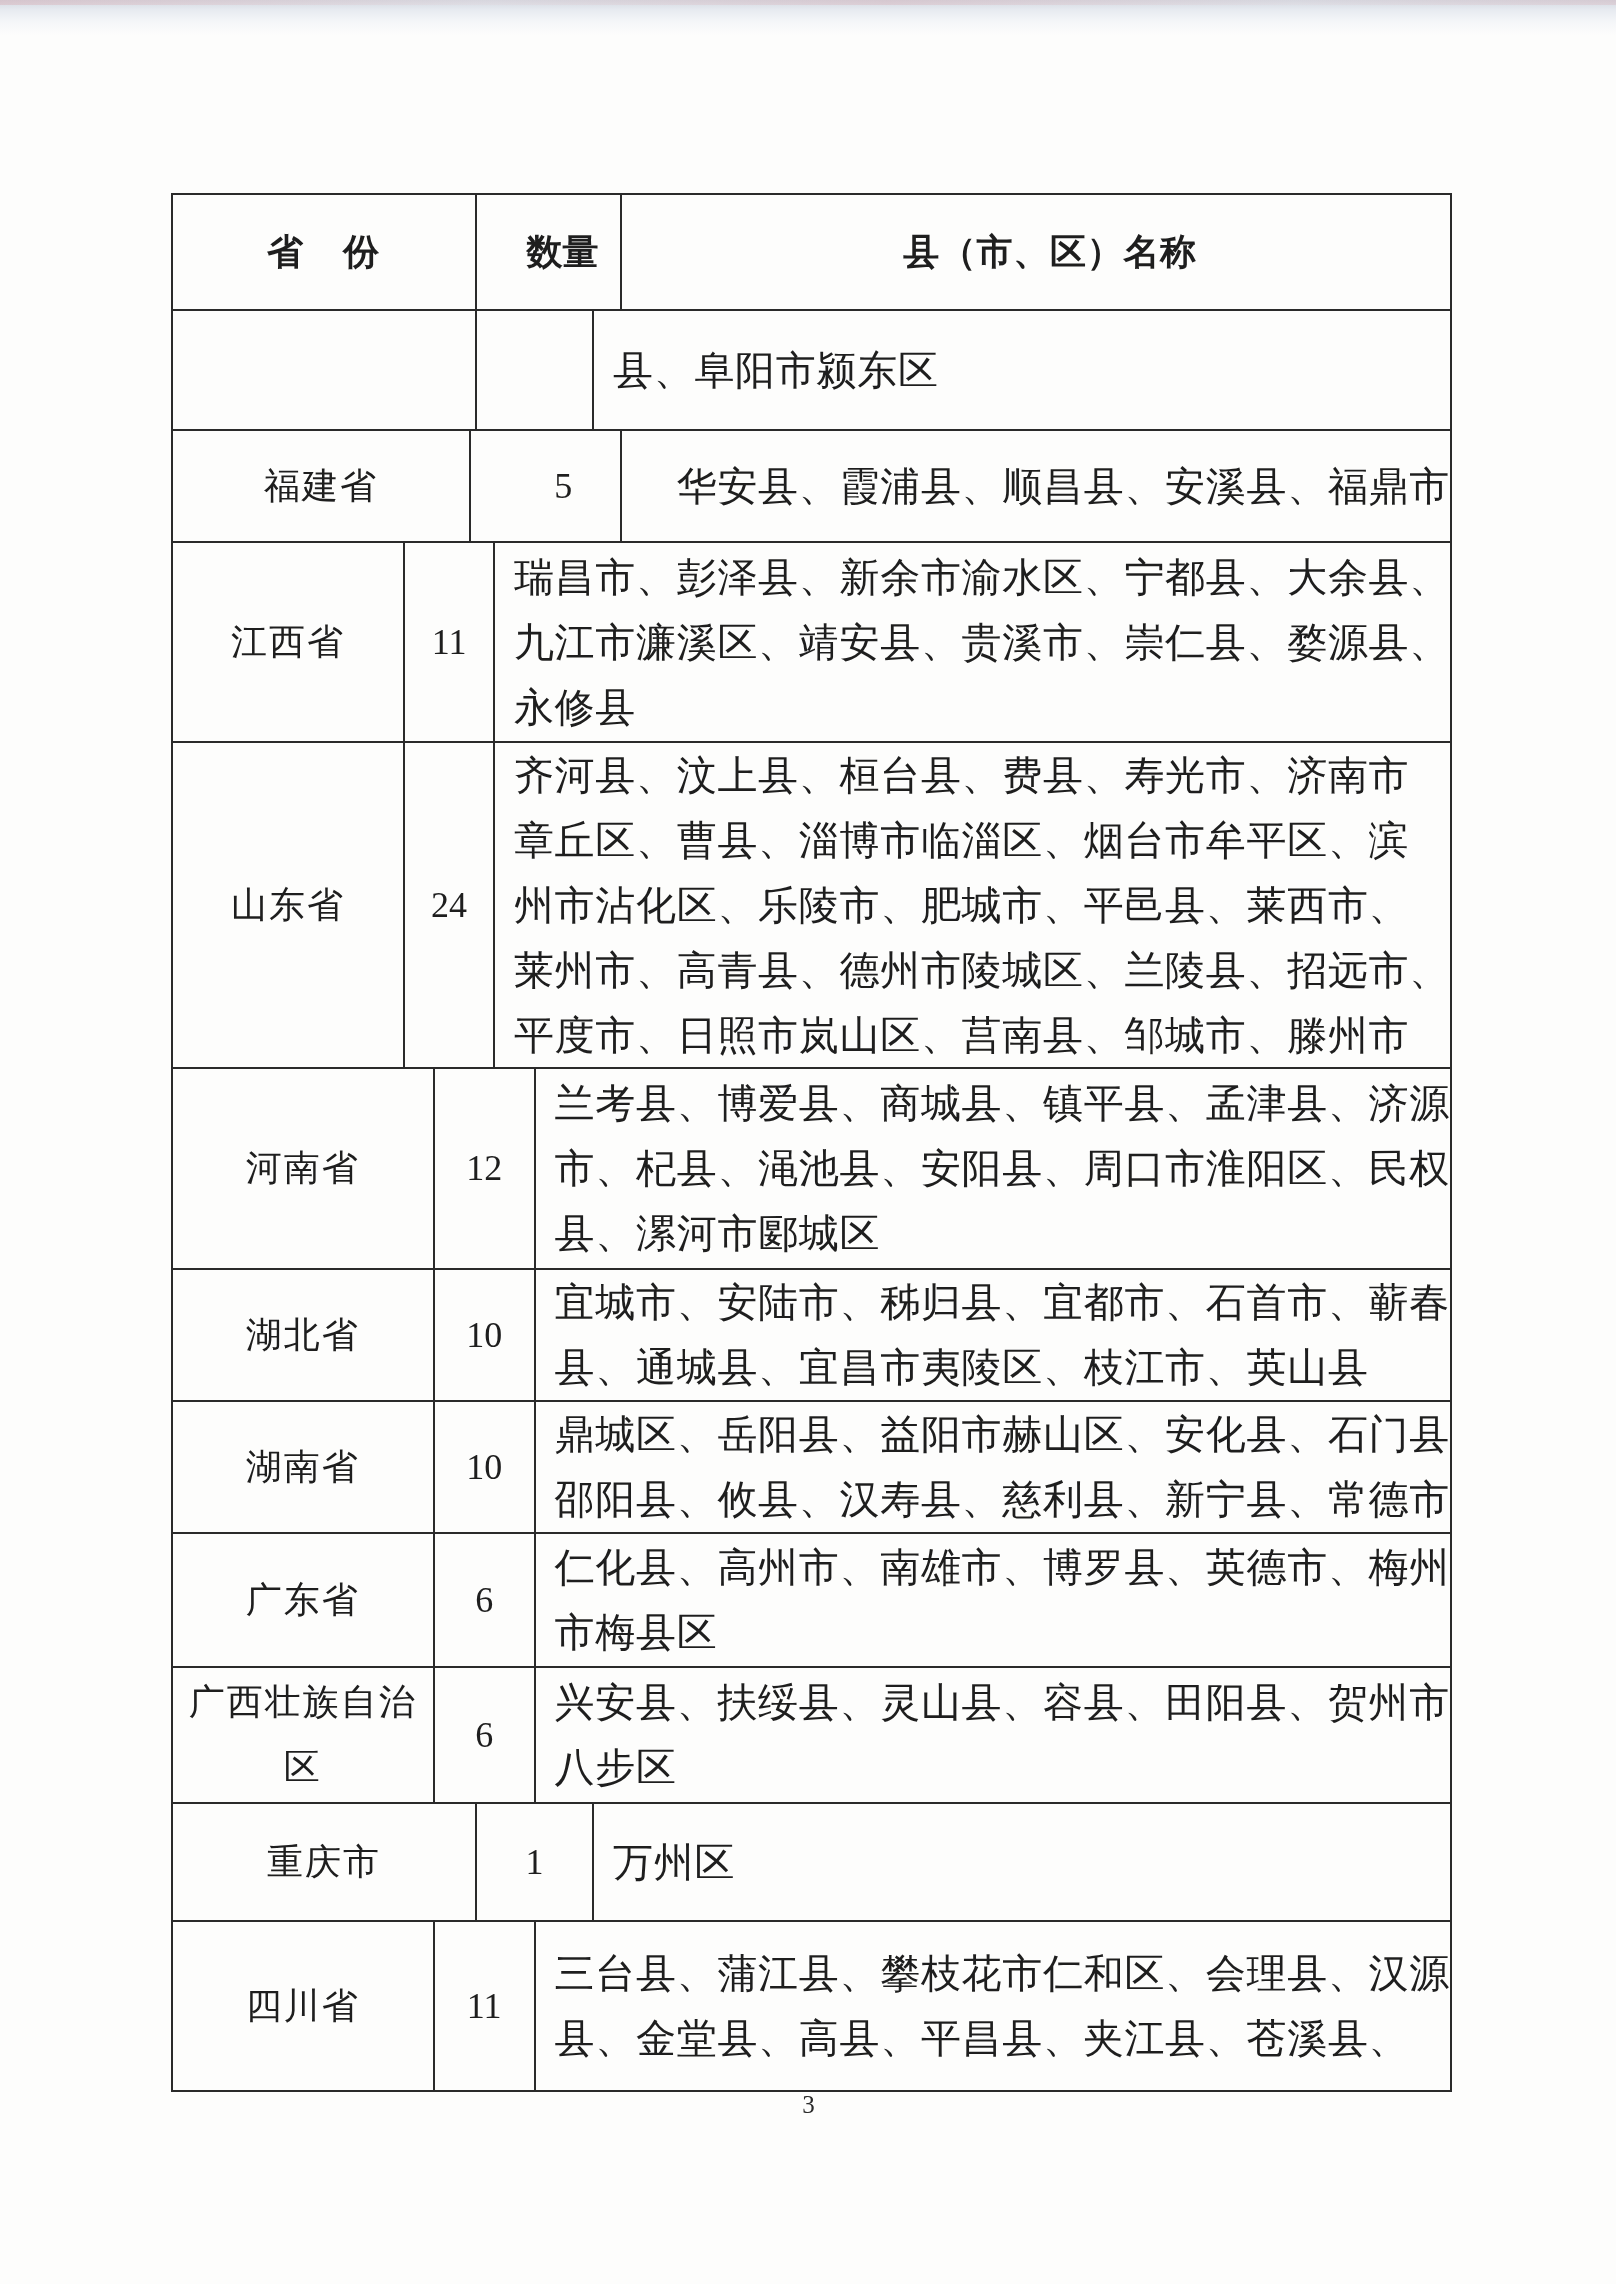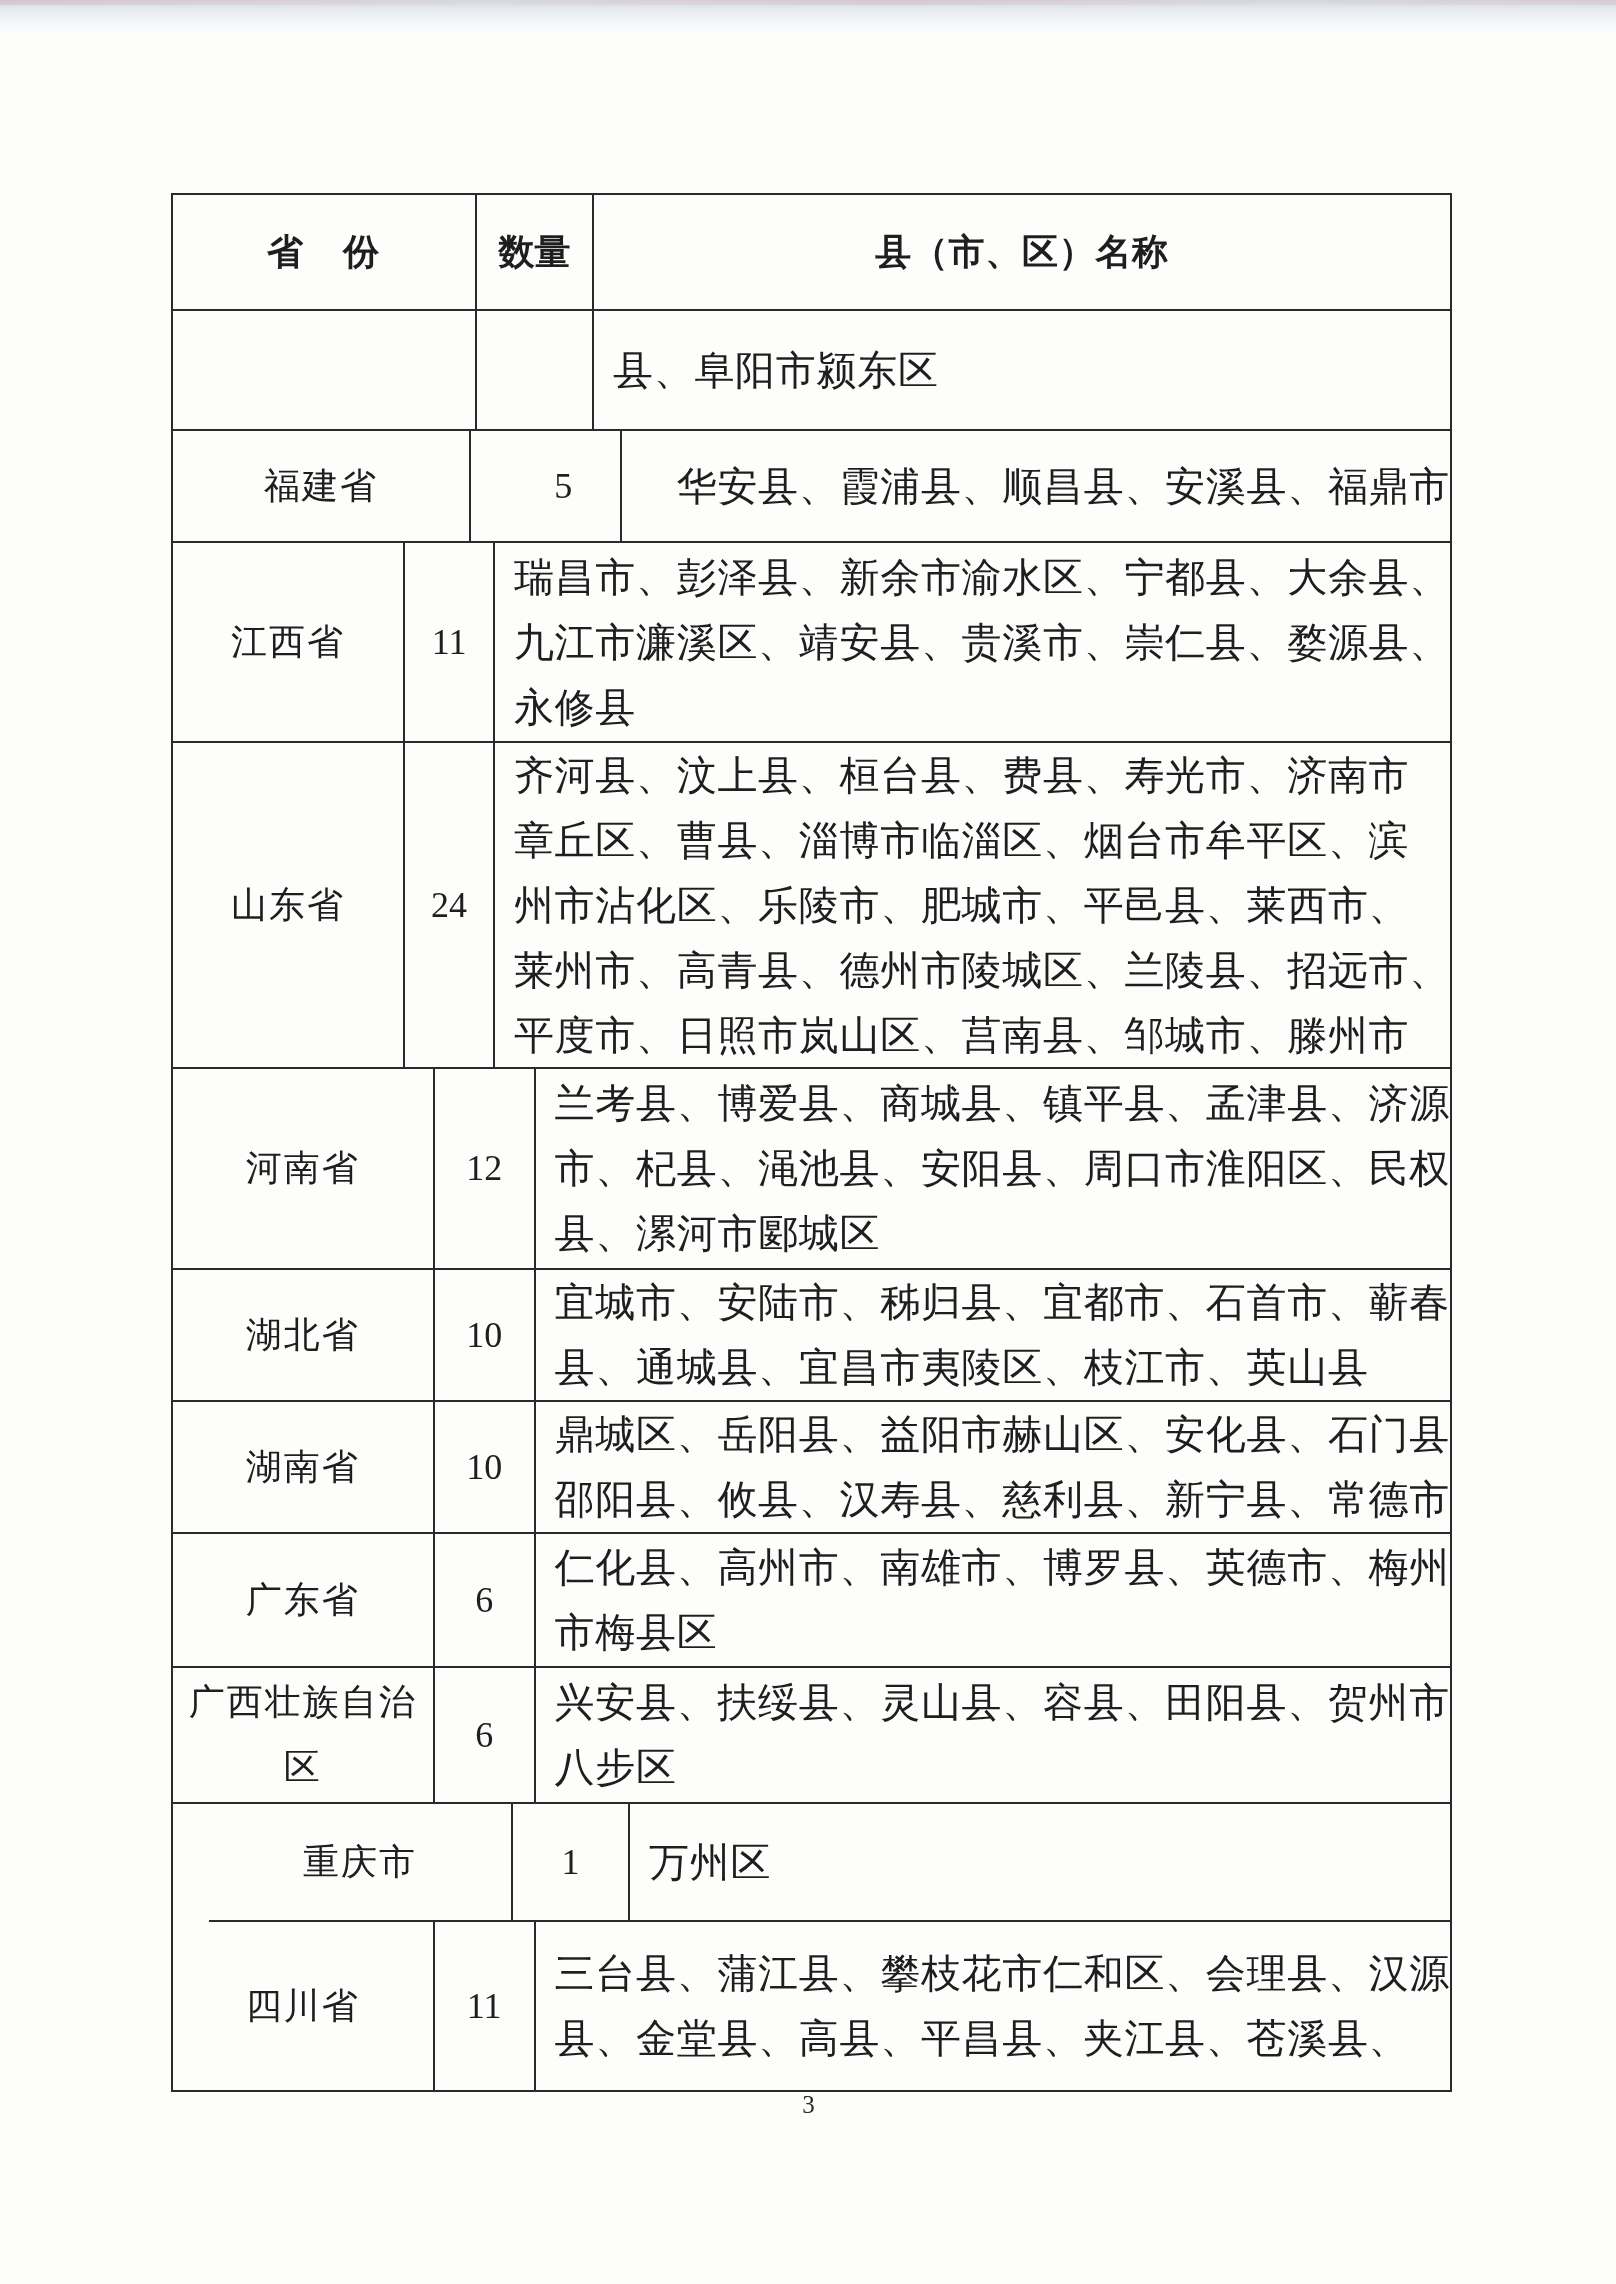--- a/index.html
+++ b/index.html
@@ -78,21 +78,21 @@
     line-height: 65px;
   }
   .c3 {
     flex: 1;
     padding-left: 19px;
     font-size: 40px;
     letter-spacing: 0.7px;
     line-height: 65px;
     white-space: nowrap;
   }
-  .tr.header { height: 116px; }
+  .tr.header { height: 116px; gap: 28px; }
   .tr.header .c1,
   .tr.header .c2 {
     font-weight: bold;
     font-size: 36px;
   }
   .tr.header .c3 {
     font-weight: bold;
     font-size: 36px;
     padding-left: 0;
     align-items: center;
@@ -194,21 +194,21 @@
         </div>
     </div>
       <div class="tr row" style="height: 136px;">
       <div class="td c1">广西壮族自治区</div>
       <div class="td c2">6</div>
       <div class="td c3">
           <div class="line">兴安县、扶绥县、灵山县、容县、田阳县、贺州市</div>
           <div class="line">八步区</div>
         </div>
     </div>
-      <div class="tr row" style="height: 118px; margin-left: 36px;">
+      <div class="tr row" style="height: 118px;">
       <div class="td c1">重庆市</div>
       <div class="td c2">1</div>
       <div class="td c3">
           <div class="line">万州区</div>
         </div>
     </div>
       <div class="tr row" style="height: 168px;">
       <div class="td c1">四川省</div>
       <div class="td c2">11</div>
       <div class="td c3">

